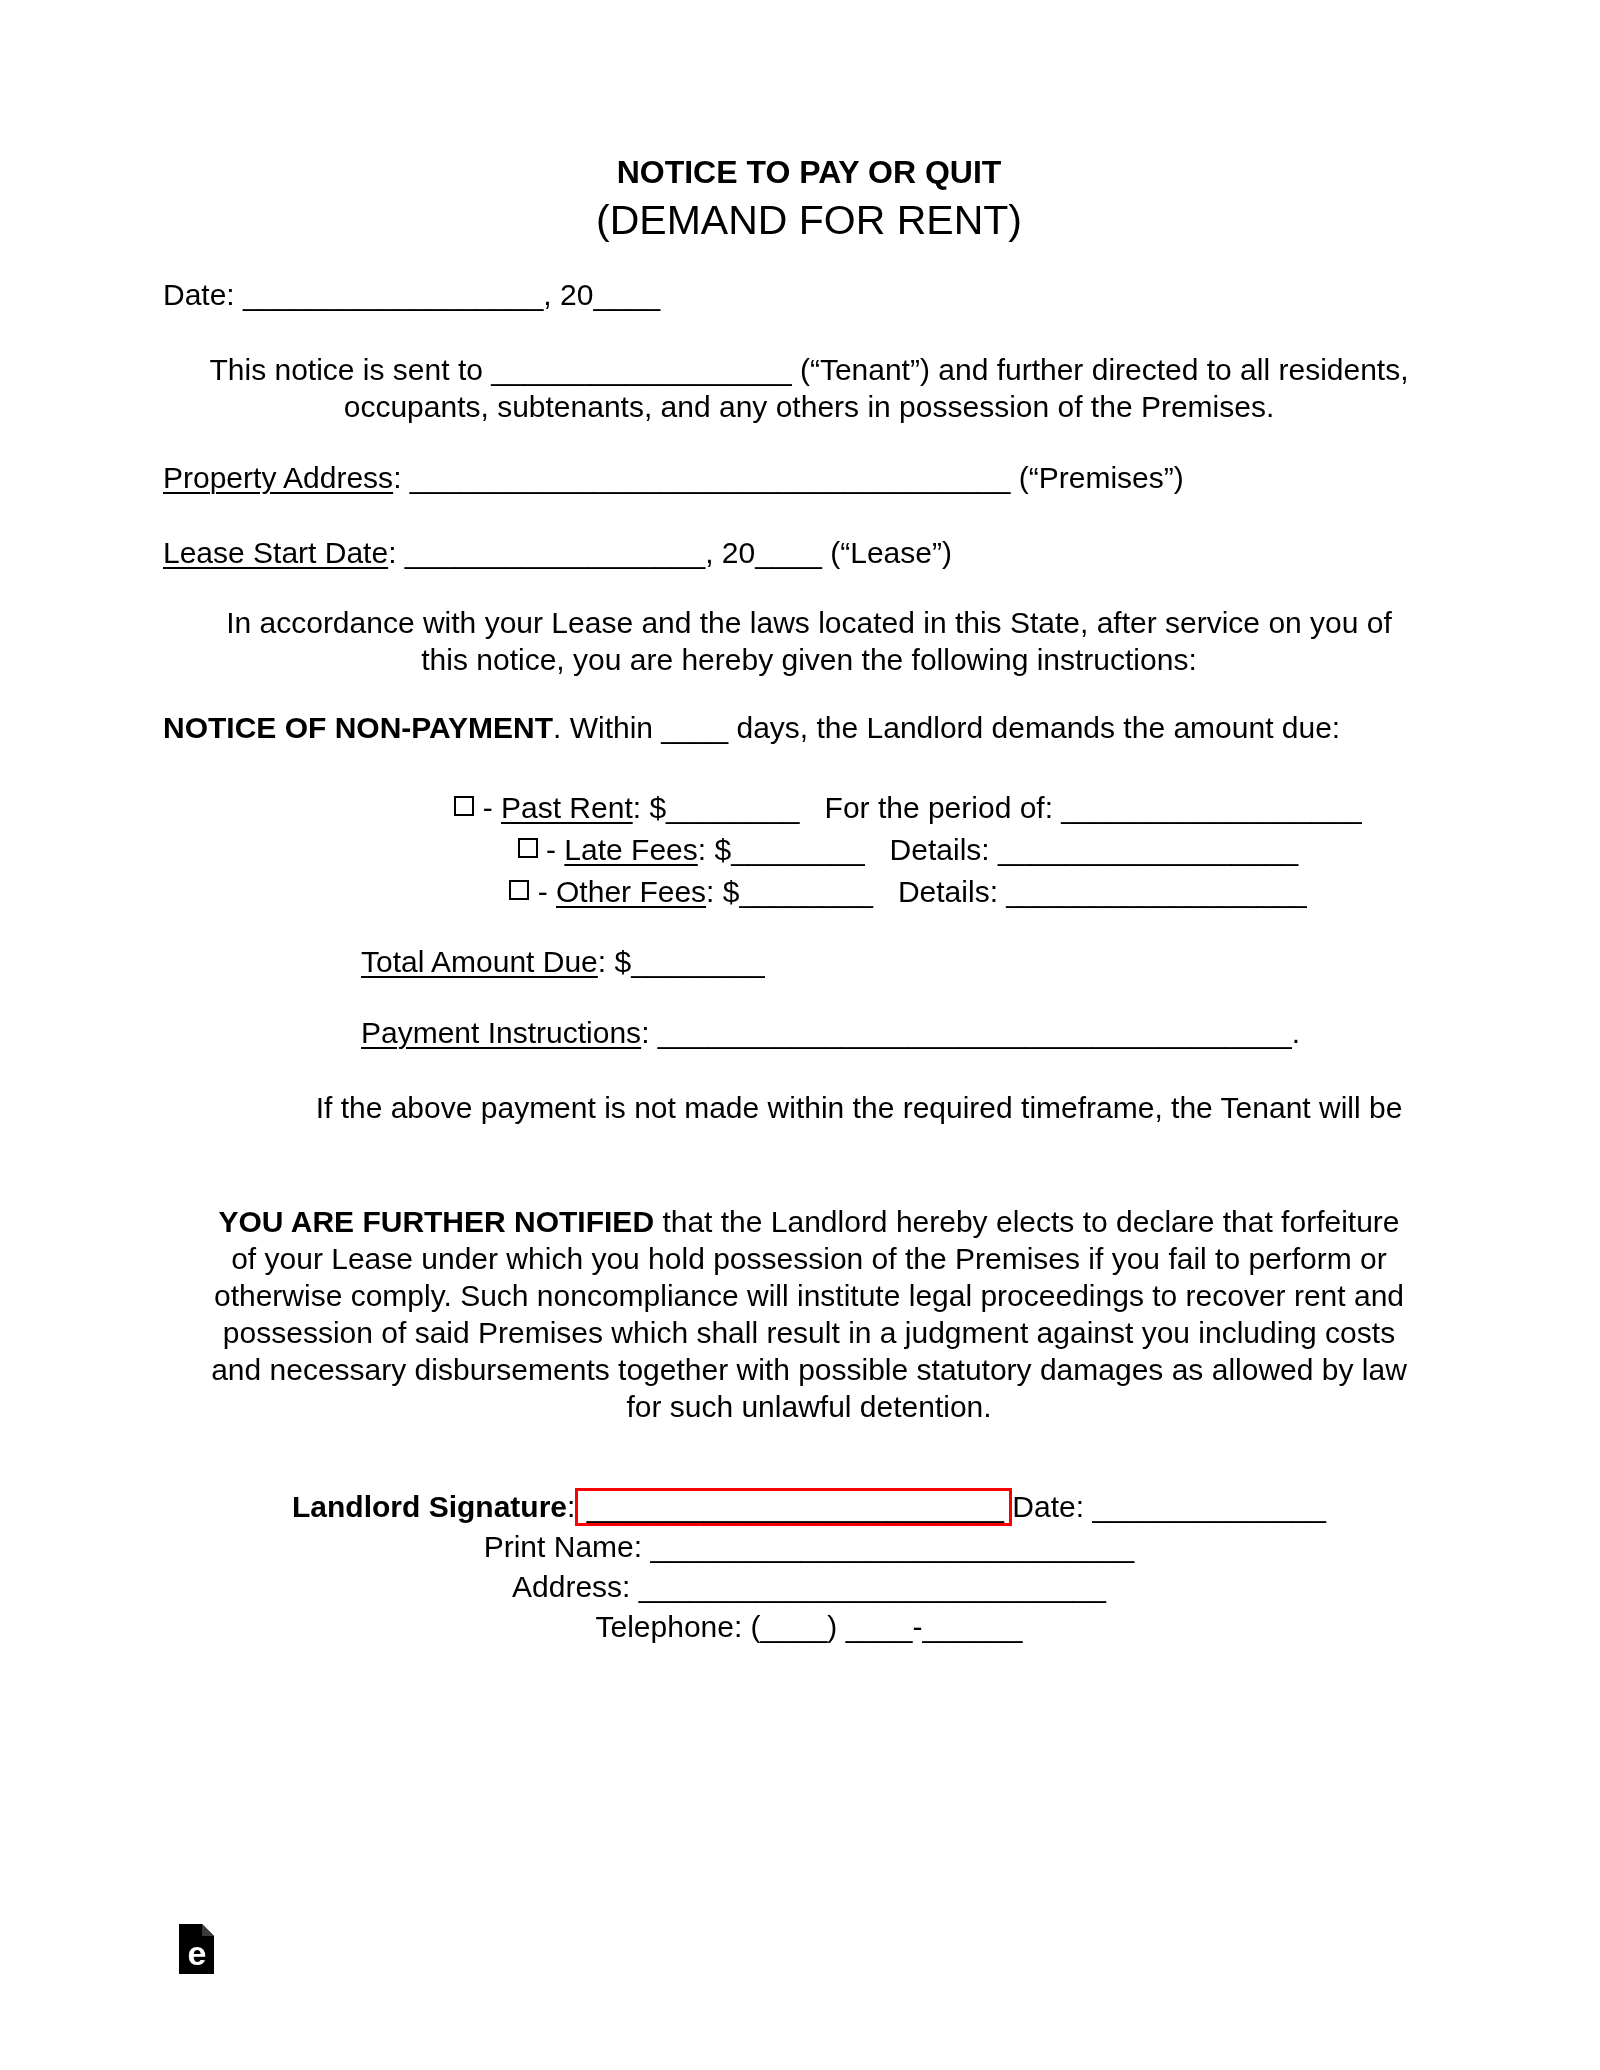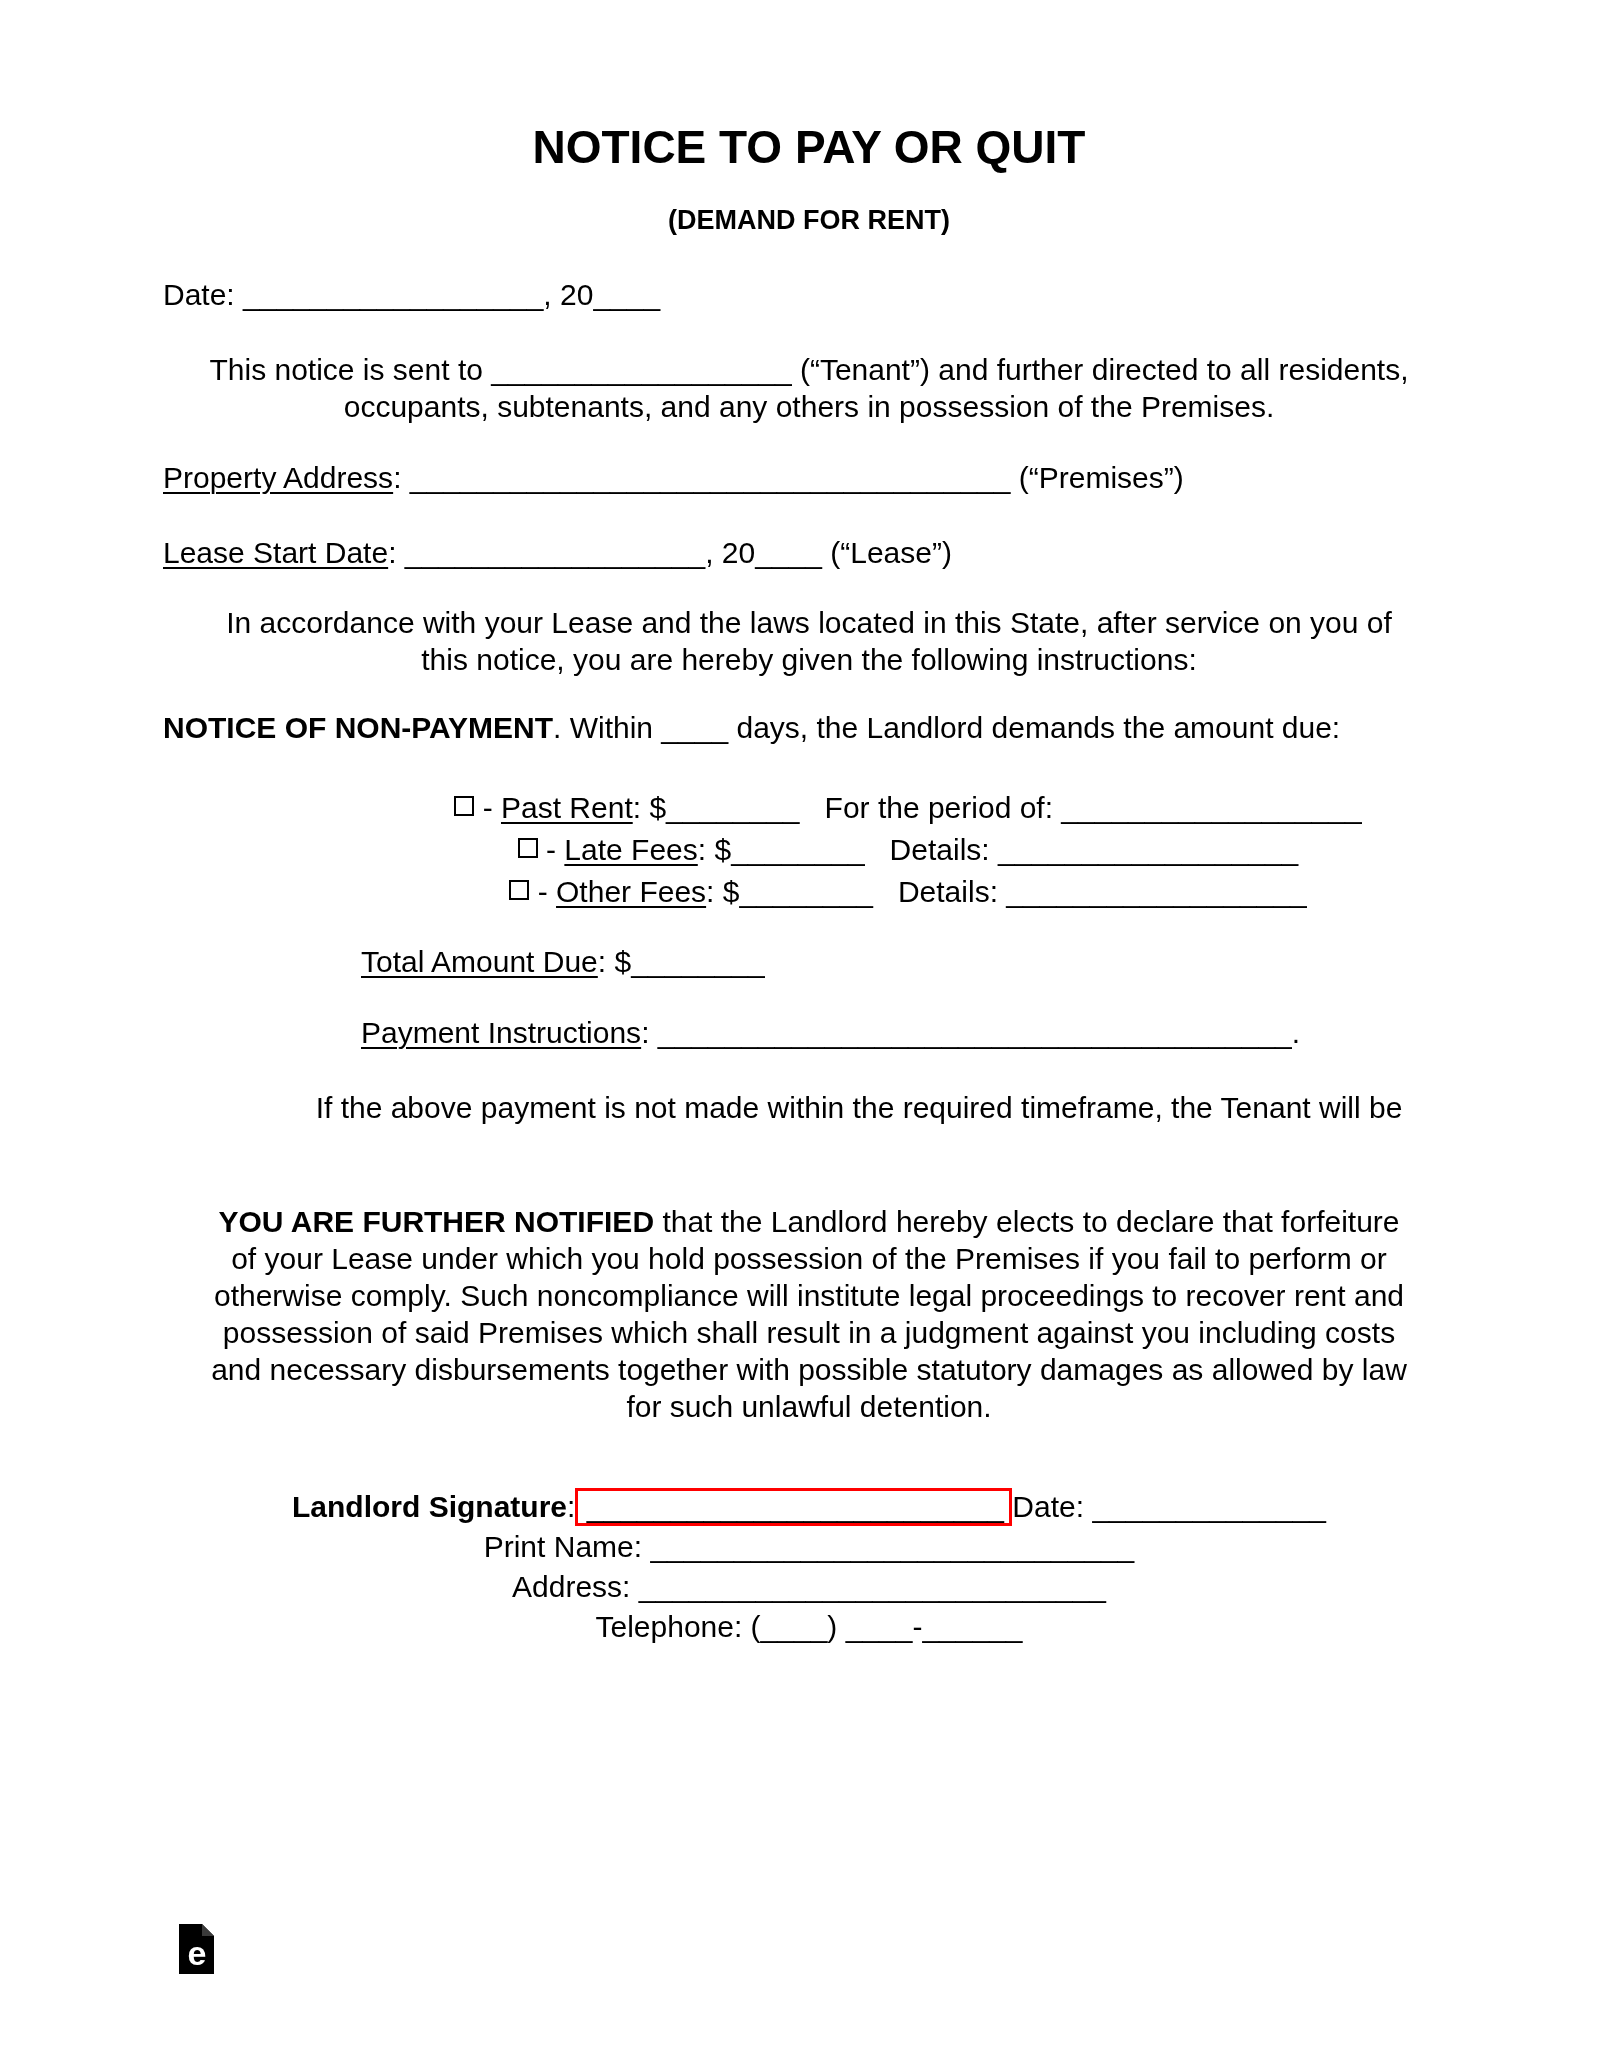--- a/index.html
+++ b/index.html
@@ -2,22 +2,22 @@
 <html><head>
 <meta charset="utf-8">
 <style>
   html,body{margin:0;padding:0;background:#ffffff;}
   .page{position:relative;width:1600px;height:2070px;background:#ffffff;overflow:hidden;
         font-family:"Liberation Sans","DejaVu Sans",sans-serif;color:#000;}
   .content{position:absolute;left:163px;top:0;width:1292px;font-size:30px;line-height:37px;}
   .block{position:absolute;left:0;width:100%;}
   .block span{white-space:pre-wrap;}
   .ln{white-space:pre-wrap;text-align:center;}
-  .title{top:120px;text-align:center;font-size:46px;line-height:54px;font-weight:bold;}
-  .subtitle{top:200px;text-align:center;font-size:27px;line-height:40px;font-weight:bold;}
+  .title{top:145px;text-align:center;font-size:32px;line-height:54px;font-weight:bold;}
+  .subtitle{top:200px;text-align:center;font-size:41px;line-height:40px;font-weight:normal;}
   .b{font-weight:bold;}
   .u{text-decoration:underline;text-decoration-thickness:2px;text-underline-offset:4px;}
   .fees{left:198px;width:1094px;line-height:42px;}
   .ind{left:198px;width:1094px;}
   .ind1{left:100px;width:1192px;}
   .checkbox{display:inline-block;width:16px;height:16px;border:2px solid #000;
             vertical-align:2px;background:#fff;}
   .sig{line-height:40px;}
   .sigbox{display:inline-block;width:428px;height:32px;line-height:32px;
           border:3px solid #ff0000;padding-left:3px;vertical-align:baseline;}

